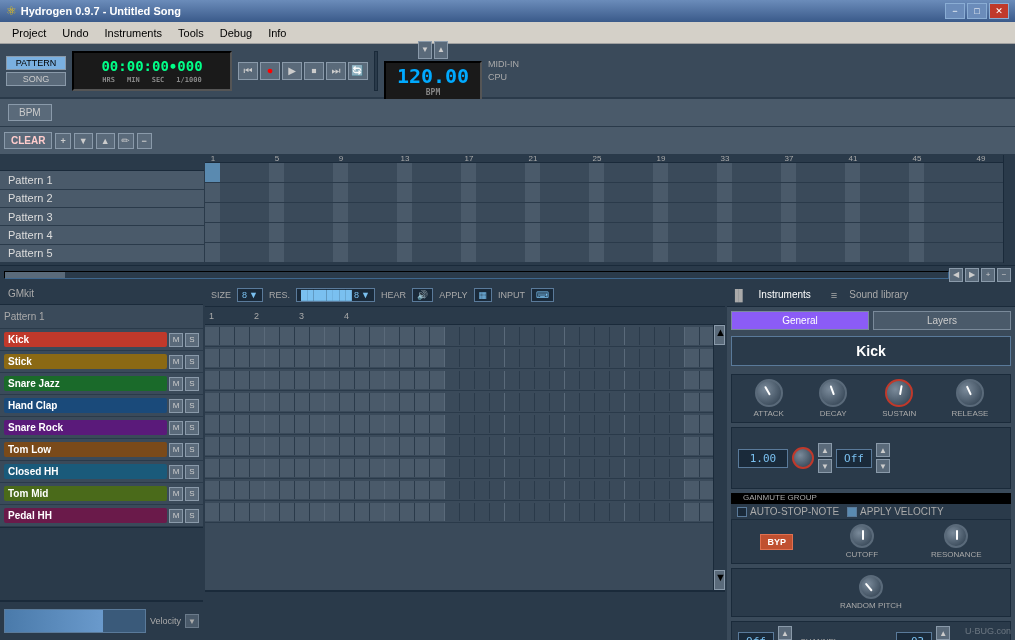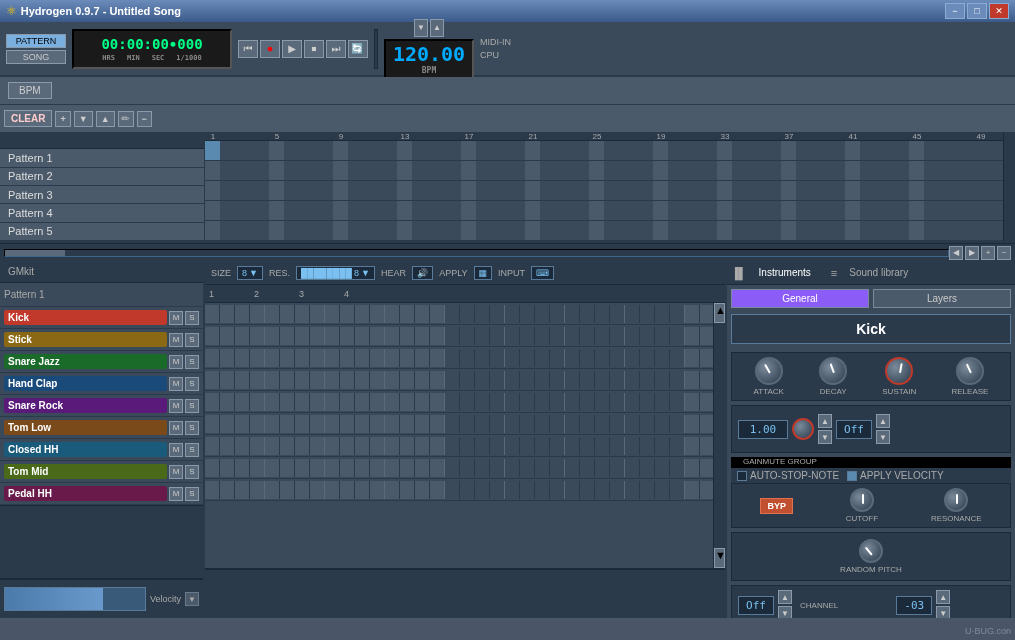--- a/index.html
+++ b/index.html
@@ -105,21 +105,21 @@
       border: 1px solid #8a9aaa;
       color: #ccc;
       font-size: 10px;
       cursor: pointer;
       display: flex; align-items: center; justify-content: center;
     }
 
     .bpm-display {
       background: #1a1a1a;
       border: 2px inset #555;
-      width: 90px;
+      width: 98px;
       height: 40px;
       display: flex;
       flex-direction: column;
       align-items: center;
       justify-content: center;
       color: #00aaff;
       font-family: monospace;
       font-size: 20px;
       font-weight: bold;
     }
@@ -538,21 +538,21 @@
       background: #fff;
       left: 50%; top: 4px;
       transform-origin: bottom center;
       border-radius: 1px;
     }
 
     .gain-row {
       display: flex;
       align-items: center;
       gap: 4px;
-      padding: 8px 6px;
+      padding: 15px 6px;
       background: #2a3a4a;
       border: 1px solid #1a2a3a;
       margin-bottom: 4px;
     }
     .gain-display {
       background: #1a2a3a;
       border: 1px solid #5a7a9a;
       color: #7ac0f0;
       font-size: 11px;
       padding: 2px 6px;
@@ -683,20 +683,28 @@
   <div id="titlebar">
     <span style="margin-right:4px; font-size:12px; color:#ffcc00;">⚛</span>
     <span class="title-text">Hydrogen 0.9.7 - Untitled Song</span>
     <div class="window-controls">
       <div class="win-btn">−</div>
       <div class="win-btn">□</div>
       <div class="win-btn close">✕</div>
     </div>
   </div>
 
+  <div id="menubar">
+    <div class="menu-item">Project</div>
+    <div class="menu-item">Undo</div>
+    <div class="menu-item">Instruments</div>
+    <div class="menu-item">Tools</div>
+    <div class="menu-item">Debug</div>
+    <div class="menu-item">Info</div>
+  </div>
 
   <div id="main">
 
     <div id="transport">
 
       <div class="pattern-song-toggle">
         <button class="ps-btn active">PATTERN</button>
         <button class="ps-btn">SONG</button>
       </div>
 

